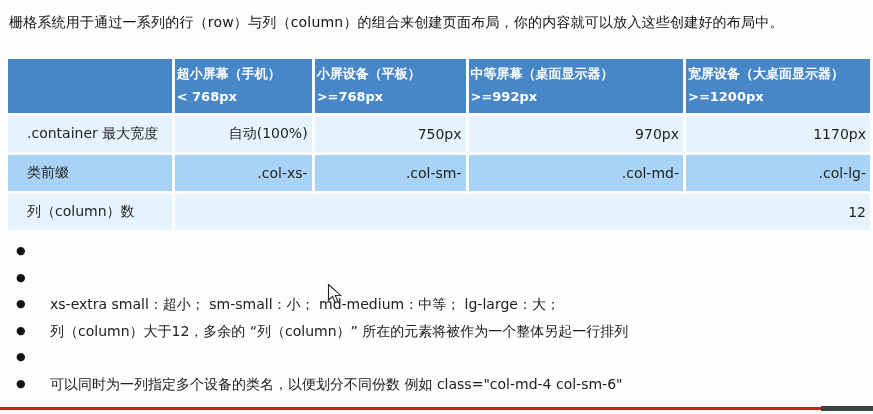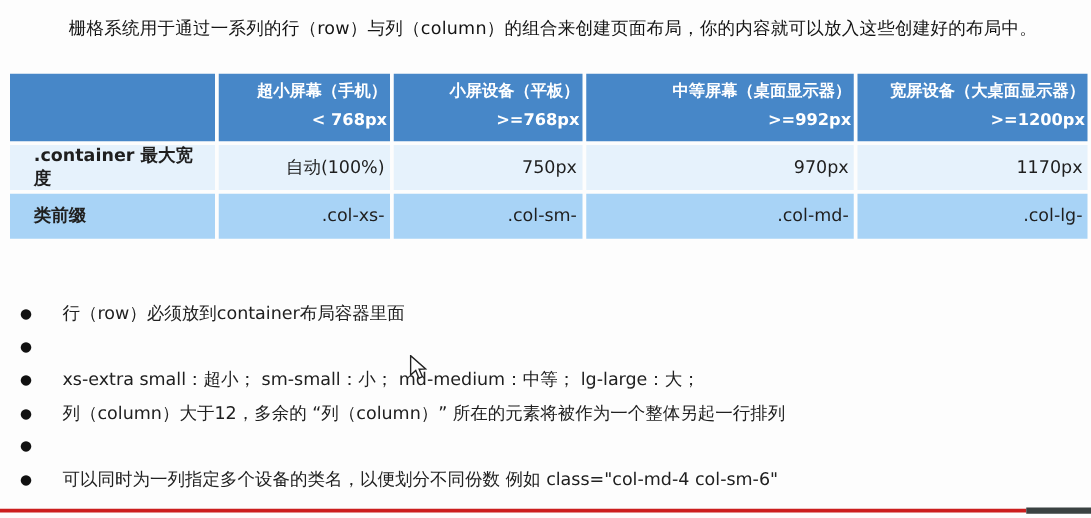--- a/index.html
+++ b/index.html
@@ -8,44 +8,43 @@
     width: 873px; height: 414px;
     position: relative; overflow: hidden;
     background: #fdfdfd;
     font-family: "DejaVu Sans", "Liberation Sans", sans-serif;
     color: #1c1c1c;
   }
   .intro {
     position: absolute; top: 14px; left: 9px;
     font-size: 14px; color: #141414; letter-spacing: 0.2px;
     white-space: nowrap;
-    margin-left: 46px;
   }
   table.grid {
     position: absolute; top: 56px; left: 5px;
     border-collapse: separate; border-spacing: 3px;
     table-layout: fixed;
   }
   table.grid th, table.grid td { overflow: hidden; }
   th.hcell {
     background: #4787c8; color: #ffffff;
     font-size: 13px; font-weight: bold;
-    height: 54px; text-align: right; vertical-align: middle;
+    height: 54px; text-align: left; vertical-align: middle;
     padding: 2px 2px; line-height: 1.75;
   }
   th.corner { background: #4787c8; height: 54px; }
   td.cell {
     font-size: 14px; color: #1f1f1f;
     height: 36px; text-align: right; vertical-align: middle;
     padding: 0 4px;
   }
   td.label { text-align: left; padding-left: 19px; }
   tr.row-light td { background: #e6f2fc; }
   tr.row-medium td { background: #a8d3f6; }
-  .c0 { width: 166px; font-weight: bold; } .c1 { width: 140px; } .c2 { width: 154px; }
+  .c0 { width: 166px; } .c1 { width: 140px; } .c2 { width: 154px; }
   .c3 { width: 220px; } .c4 { width: 188px; }
   ul.bullets {
     position: absolute; top: 241px; left: 16px; right: 8px;
     margin: 0; padding: 0; list-style: none;
   }
   ul.bullets li {
     display: flex; align-items: flex-start;
     font-size: 14px; color: #202020;
     margin-bottom: 6.5px; line-height: 20px;
     white-space: nowrap;
@@ -100,27 +99,30 @@
       <td class="cell c3">970px</td>
       <td class="cell c4">1170px</td>
     </tr>
     <tr class="row-medium">
       <td class="cell label c0">类前缀</td>
       <td class="cell c1">.col-xs-</td>
       <td class="cell c2">.col-sm-</td>
       <td class="cell c3">.col-md-</td>
       <td class="cell c4">.col-lg-</td>
     </tr>
+    <tr class="row-light">
+      <td class="cell label c0">列（column）数</td>
+      <td class="cell" colspan="4">12</td>
+    </tr>
   </tbody>
 </table>
 
 <ul class="bullets">
   <li>
     <span class="dot">●</span>
-    <span class="li-text"><span>行（row）必须放到container布局容器里面</span><span class="red"></span></span>
   </li>
   <li>
     <span class="dot">●</span>
   </li>
   <li>
     <span class="dot">●</span>
     <span class="li-text"><span>xs-extra small：超小； sm-small：小；  md-medium：中等；  lg-large：大；</span><span class="red"></span></span>
   </li>
   <li>
     <span class="dot">●</span>

